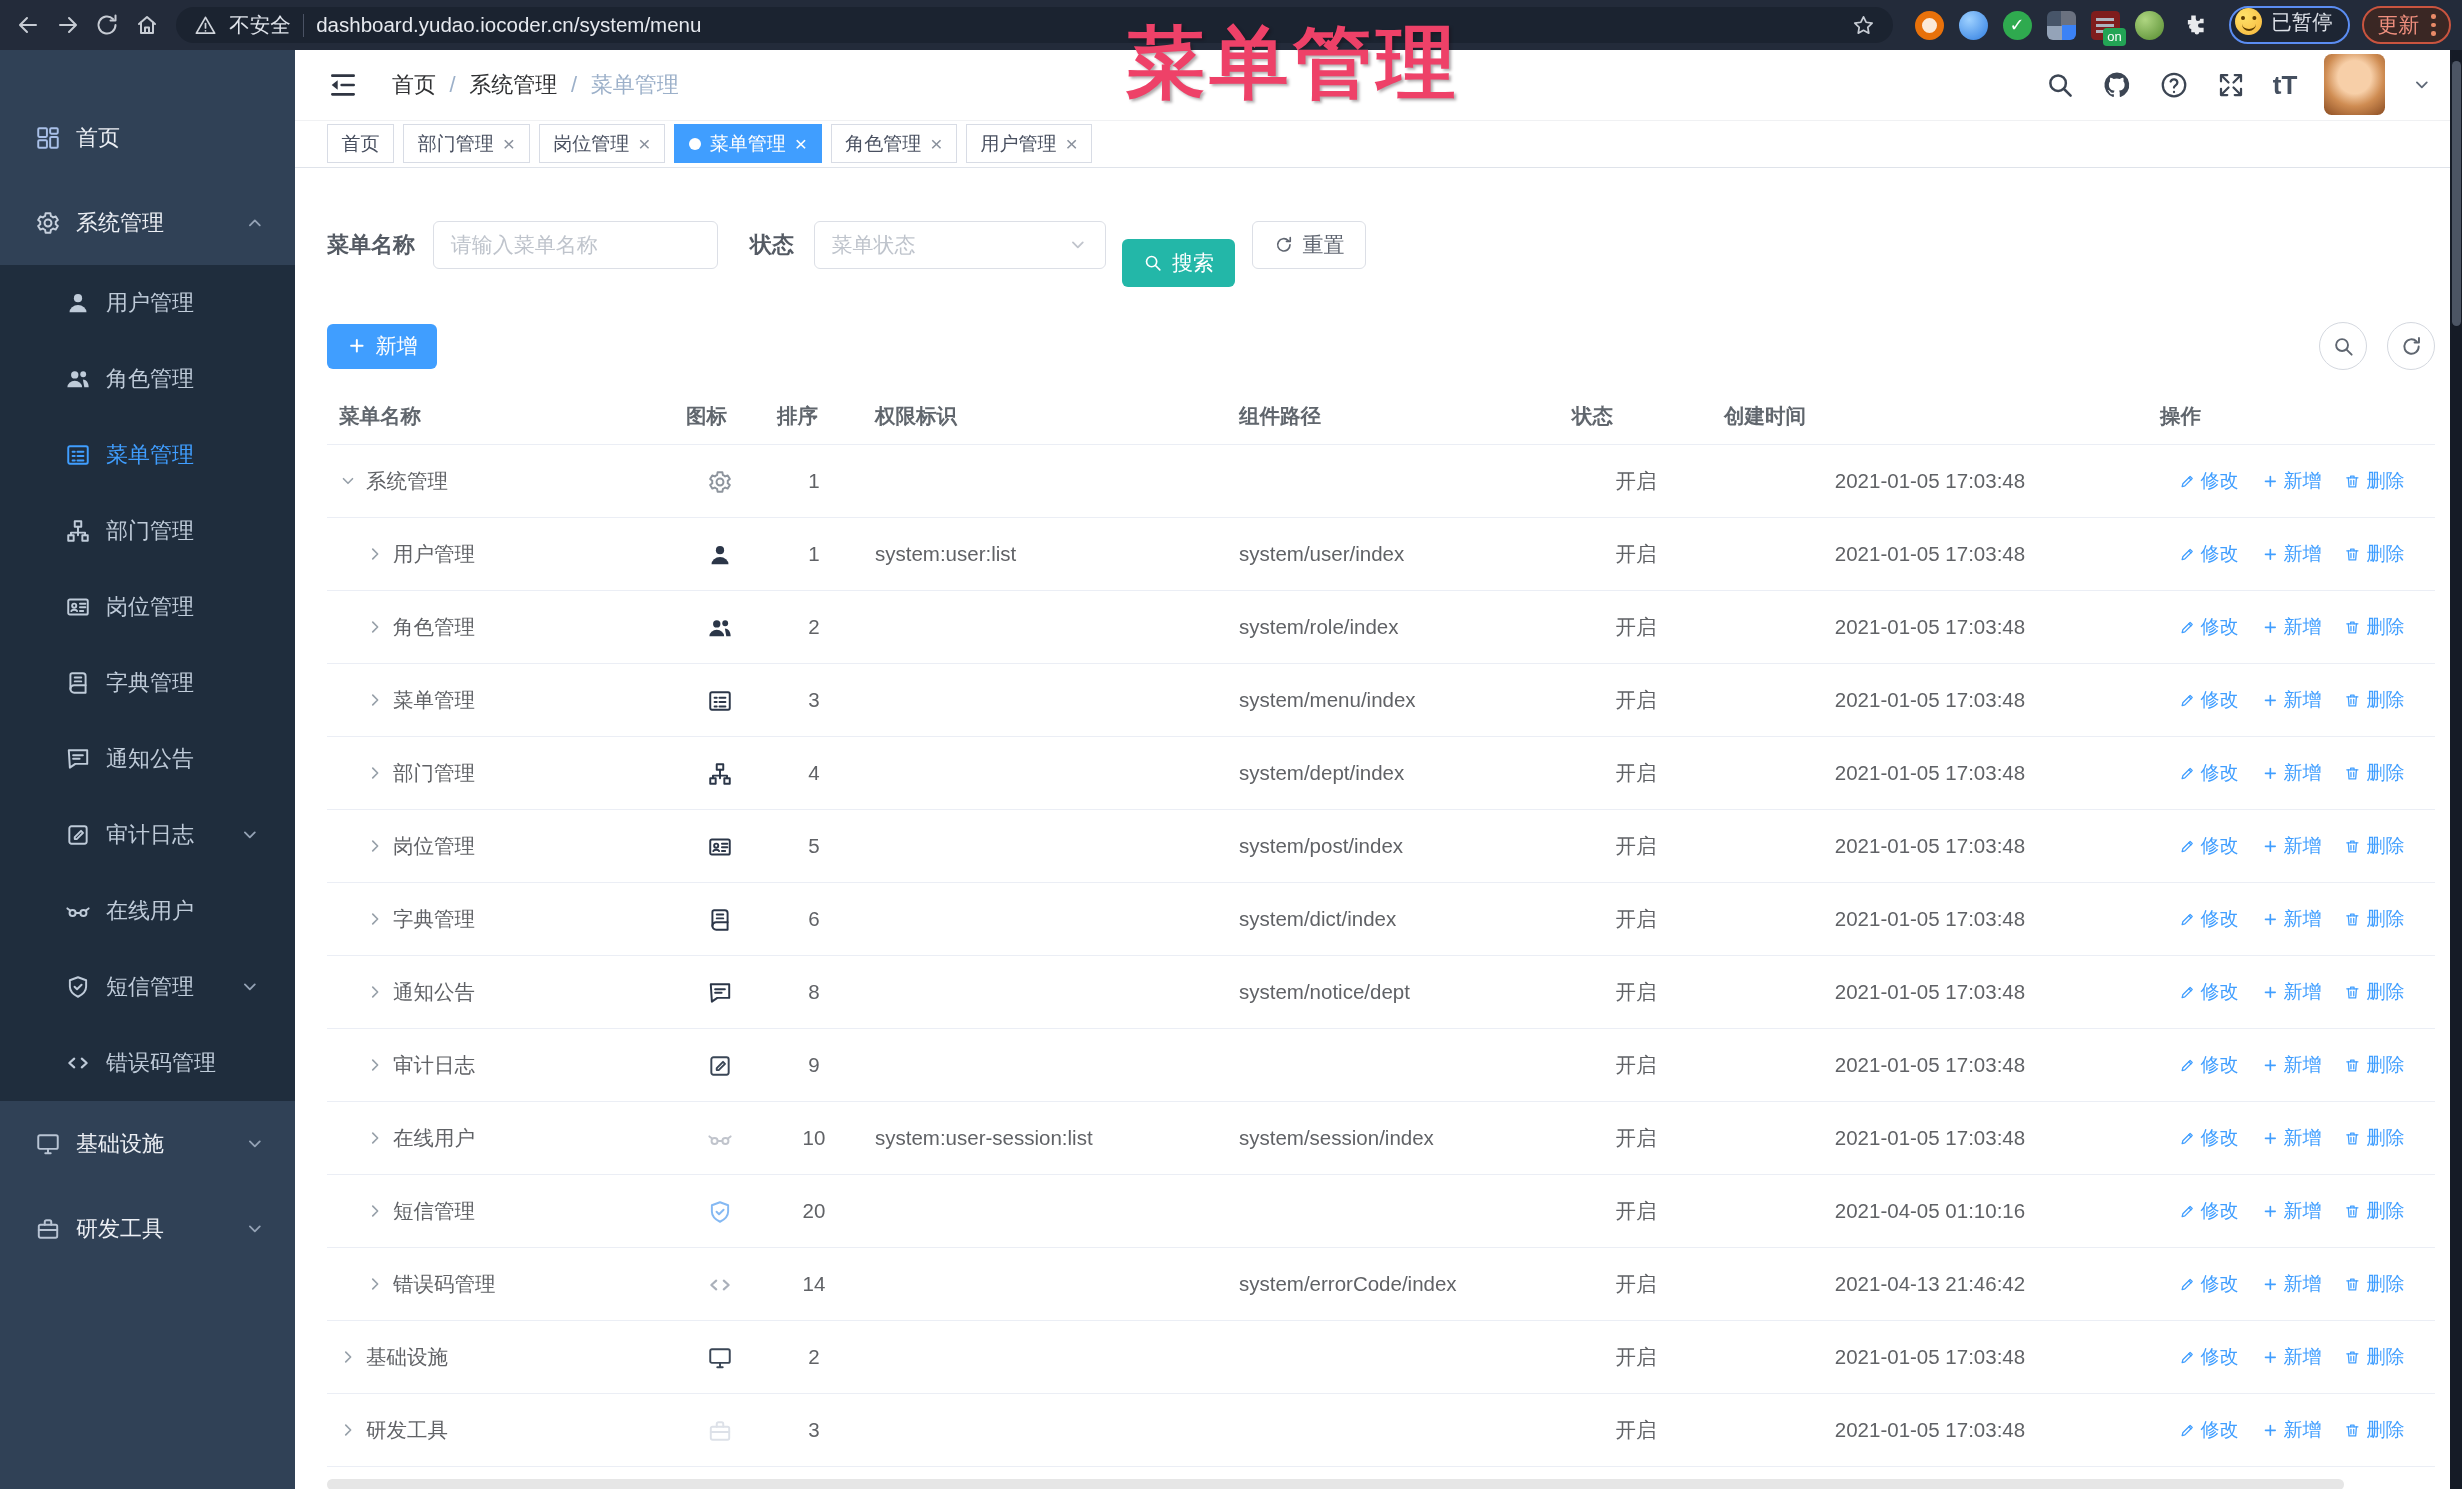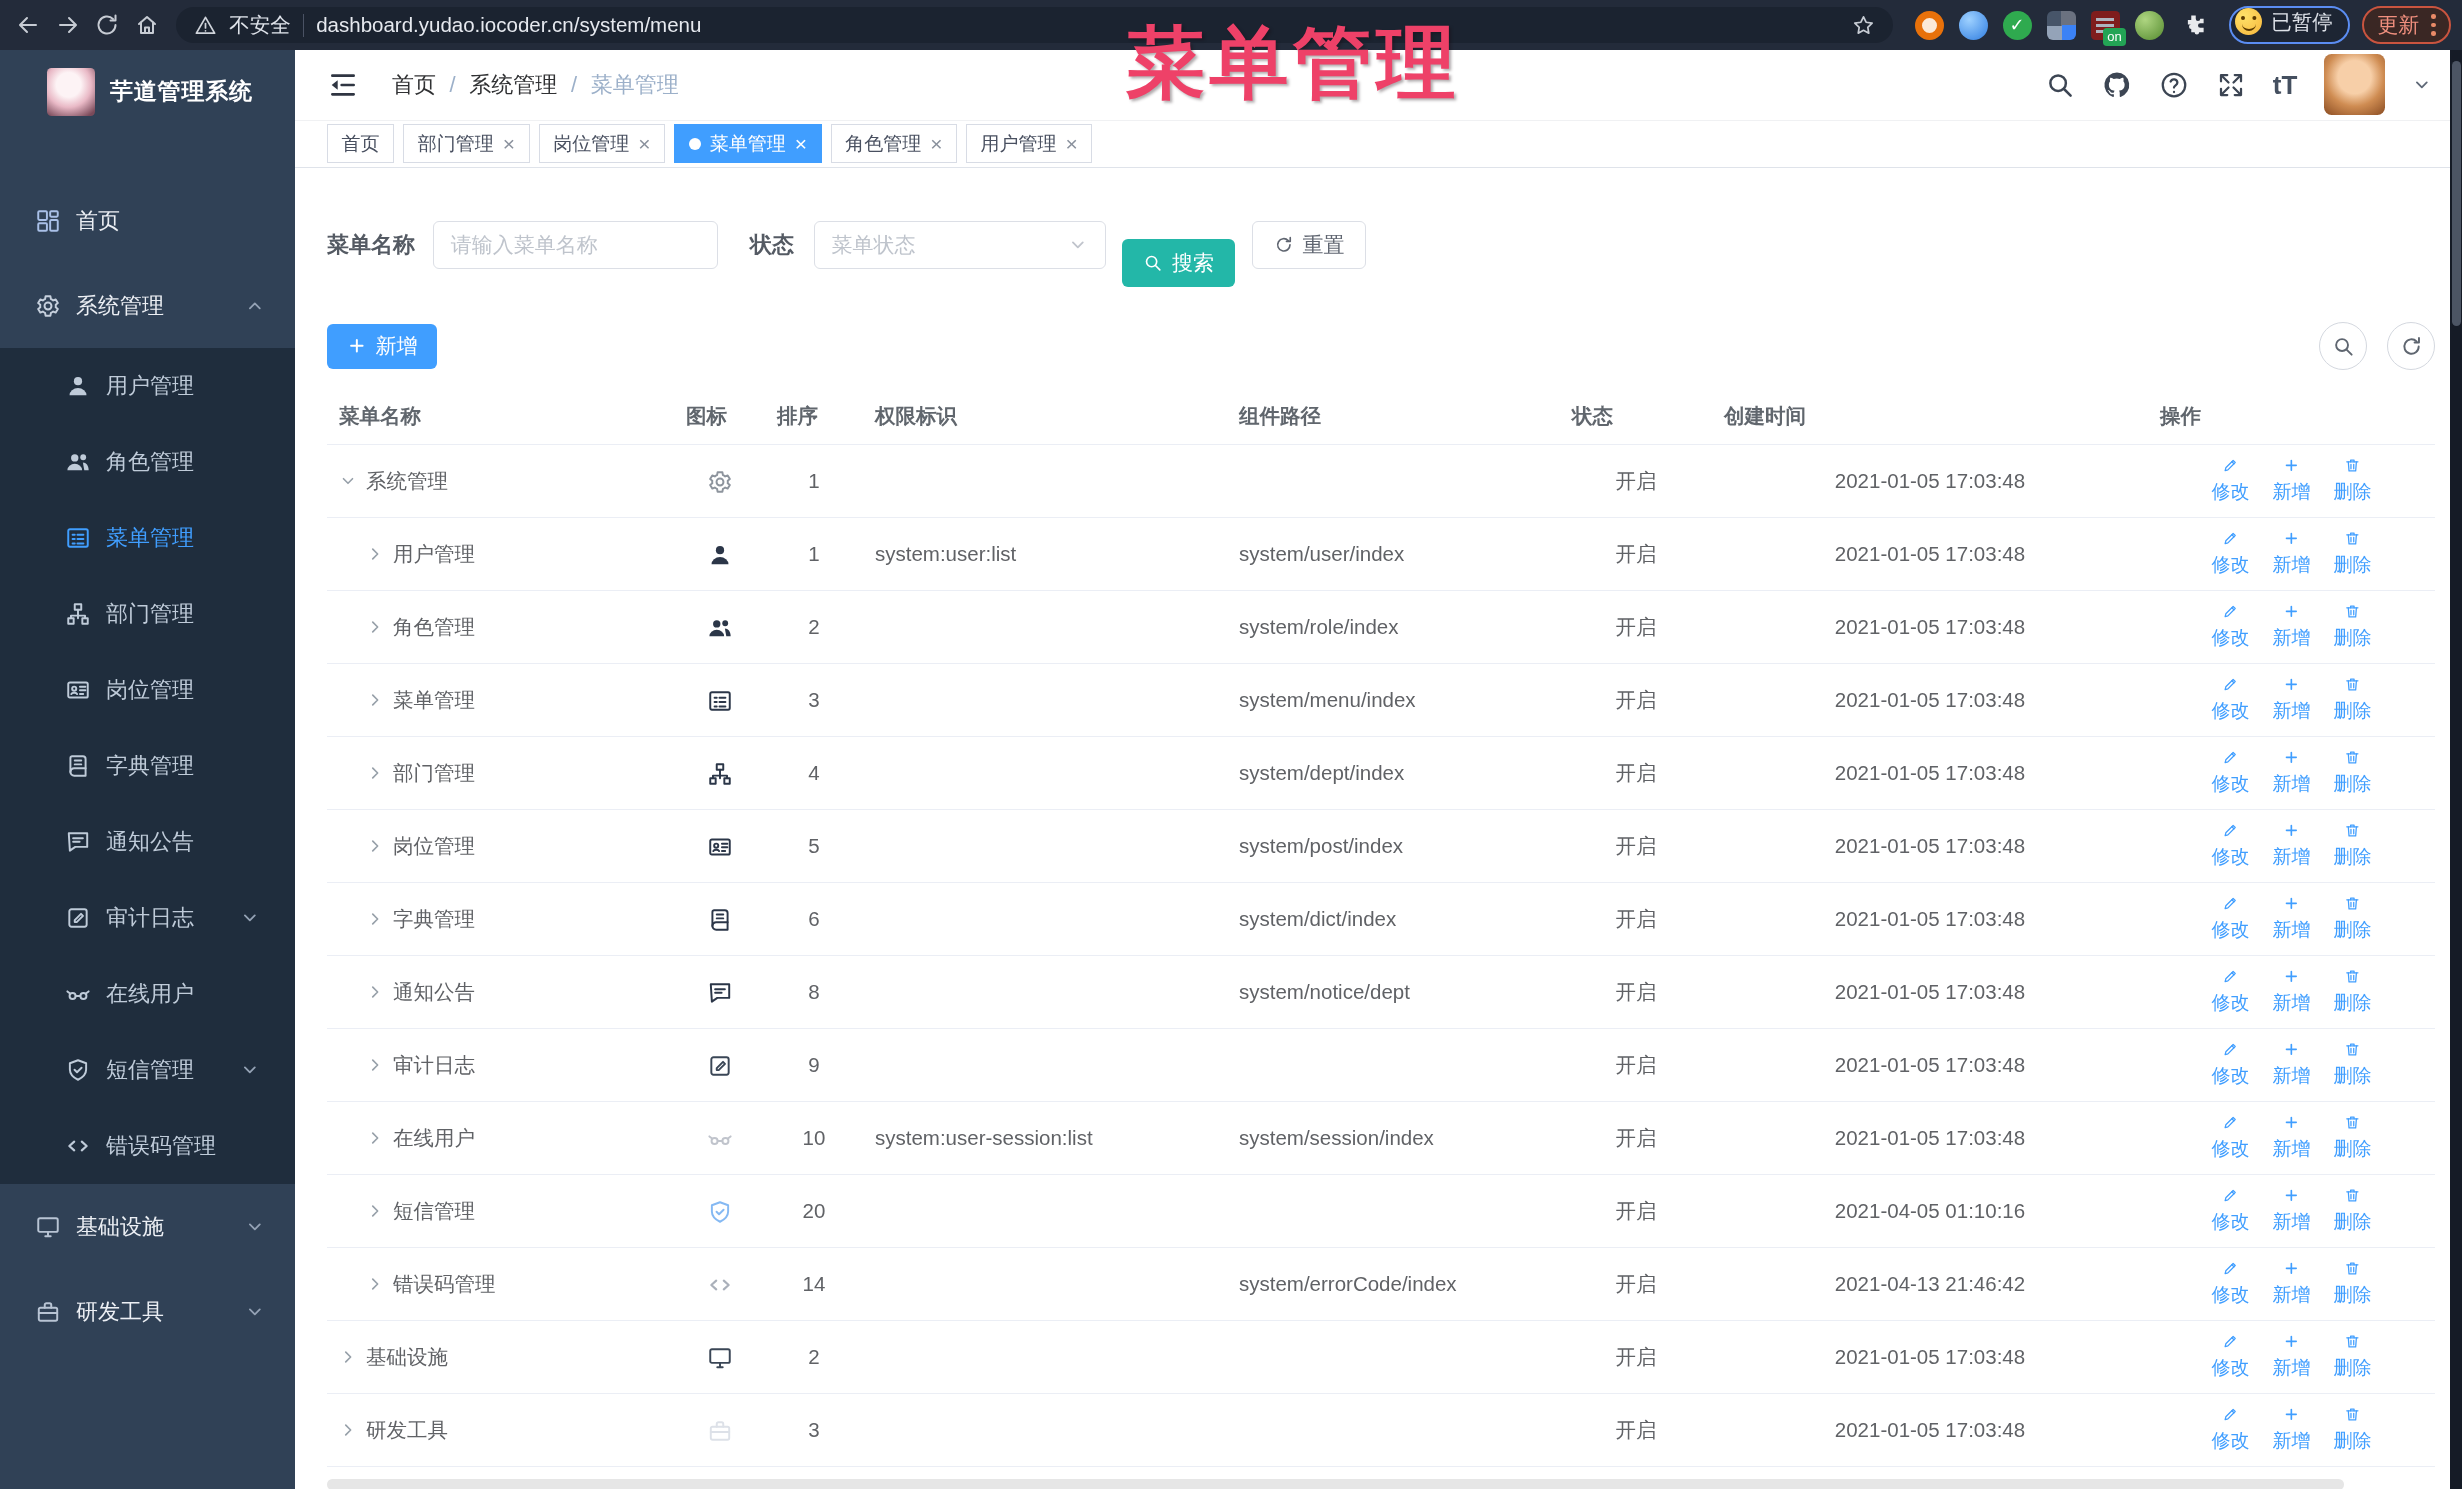--- a/index.html
+++ b/index.html
@@ -107,21 +107,21 @@
   .tbl th { height: 58px; font-weight: 700; color: #60666d; text-align: left; border-bottom: 1.5px solid #ebeef5; padding: 0 12px; }
   .tbl td { height: 73px; border-bottom: 1.5px solid #ebeef5; padding: 0 12px; overflow: hidden; white-space: nowrap; }
   .t-center { text-align: center; }
   .name-cell { display: flex; align-items: center; gap: 9px; }
   .lv1 { padding-left: 27px; }
   .tree-arrow { color: #97a0a9; flex-shrink: 0; }
   .tree-arrow svg { width: 18px; height: 18px; }
   .row-ico { display: inline-flex; }
   .row-ico svg { width: 26px; height: 26px; }
   .links { display: flex; gap: 23px; justify-content: center; color: #409eff; font-size: 19px; }
-  .link { display: inline-flex; align-items: center; gap: 5.3px; cursor: pointer; white-space: nowrap; flex-direction: column; }
+  .link { display: inline-flex; align-items: center; gap: 5.3px; cursor: pointer; white-space: nowrap; }
   .link svg { width: 16.7px; height: 16.7px; }
   .hscroll { height: 10.6px; background: #e6e6e6; border-radius: 5.3px; margin: 12px 91px 0 0; }
 
   
   .overlay-title { position: absolute; left: 1126px; top: 10.6px; font-size: 79px; font-weight: 700; letter-spacing: 4.5px; color: #ee4168; z-index: 50; text-shadow: 2.3px 2.3px 3px rgba(25,12,16,.35); pointer-events: none; }
   .v-scroll { position: absolute; right: 0; top: 50px; width: 12px; height: 1440px; background: #151b26; z-index: 40; }
   .v-thumb { position: absolute; left: 1.5px; top: 10.6px; width: 9px; height: 265px; border-radius: 4.5px; background: #4c5564; }
 </style>
 </head>
 <body>
@@ -194,24 +194,20 @@
     <span class="vdots">
         <i></i>
         <i></i>
         <i></i>
       </span>
   </div>
 </div>
 
 <div class="app">
   <aside class="sidebar">
-    <div class="logo">
-      <span class="logo-img"></span>
-      <span class="logo-title">芋道管理系统</span>
-    </div>
     <div class="side-gap"></div>
     <nav id="side-nav">
         <div class="side-item">
           <span class="ico" style="color: rgb(169, 192, 232);">
             <svg viewBox="0 0 24 24" fill="none" stroke="currentColor" stroke-width="1.8" stroke-linecap="round" stroke-linejoin="round">
               <rect x="3" y="3" width="8" height="8" rx="1"></rect>
               <rect x="14" y="3" width="7" height="5" rx="1"></rect>
               <rect x="3" y="14" width="8" height="7" rx="1"></rect>
               <rect x="14" y="11" width="7" height="10" rx="1"></rect>
             </svg>

